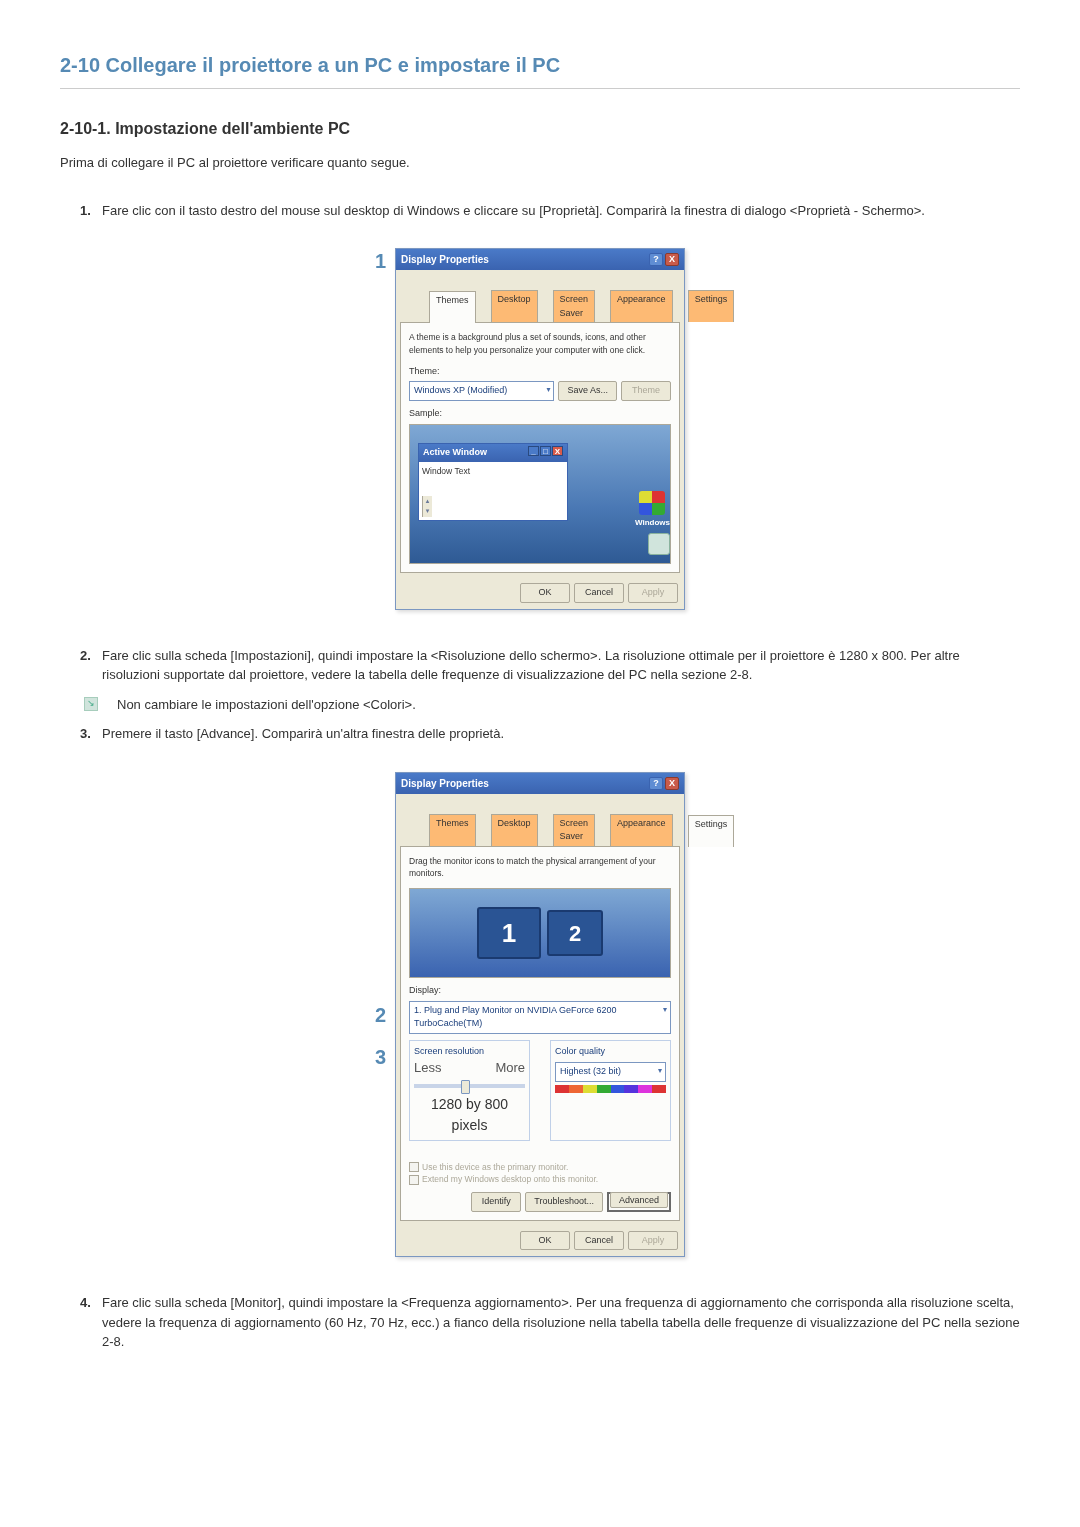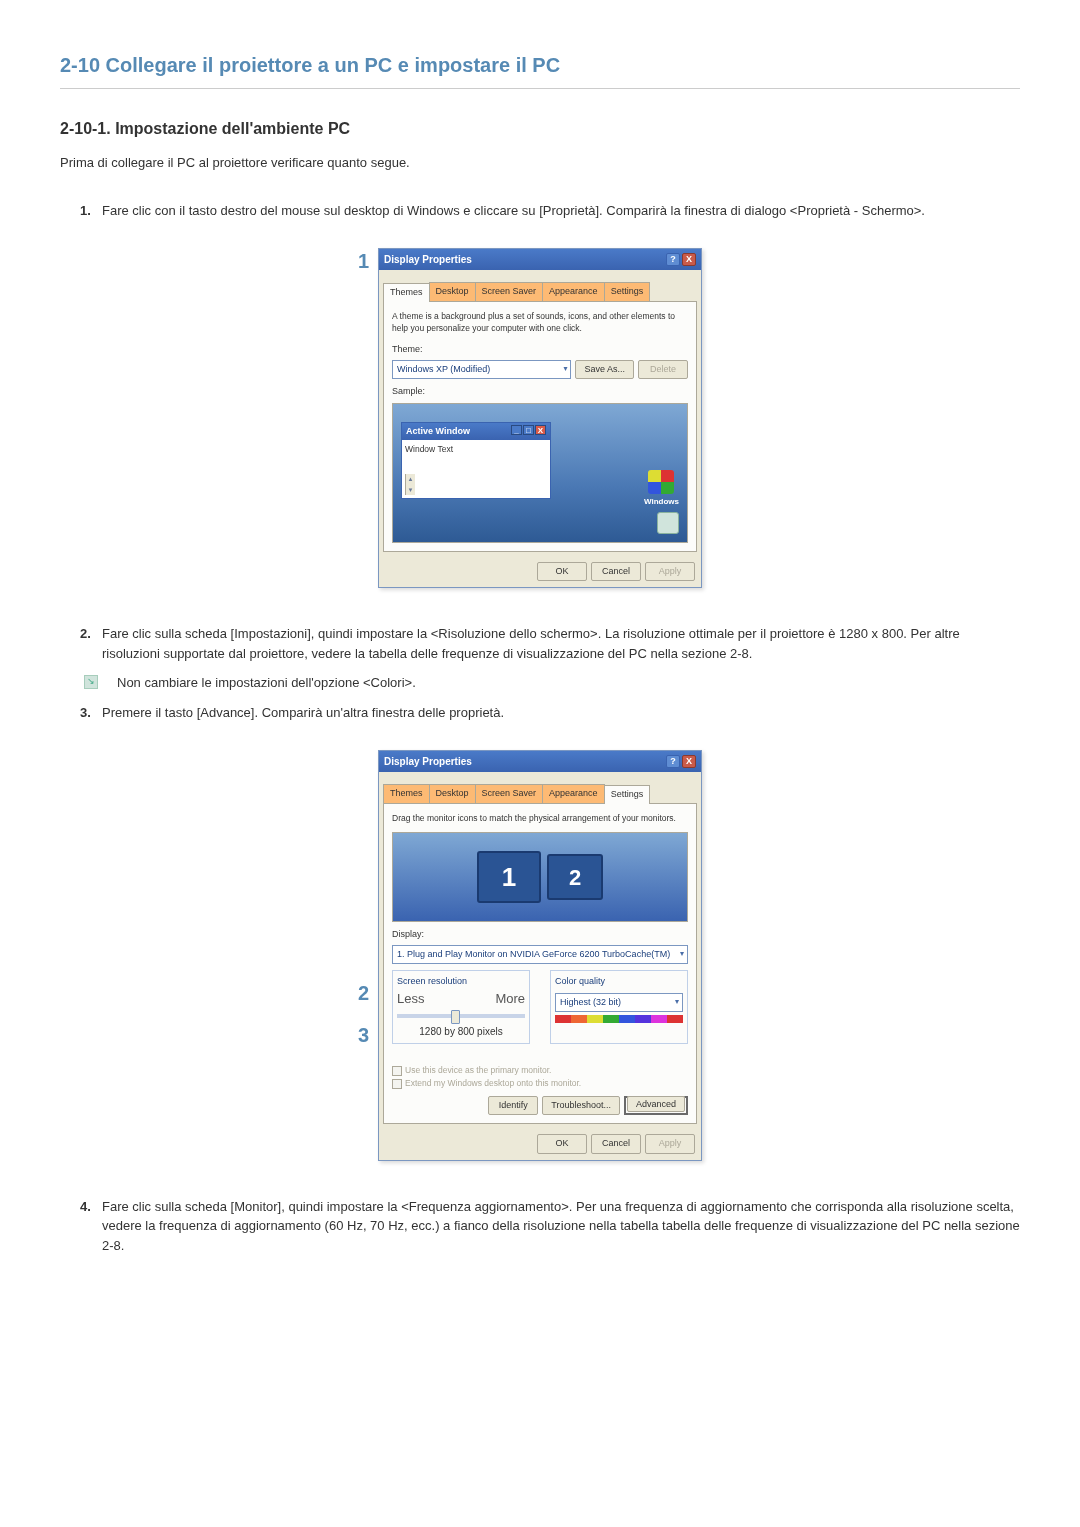--- a/index.html
+++ b/index.html
@@ -34,33 +34,33 @@
   ol.steps > li .txt { flex: 1; }
   .figure-wrap { text-align: center; margin: 14px 0 18px 0; }
   .note-row { display: flex; align-items: flex-start; margin: 8px 0 10px 24px; gap: 9px; }
   .note-icon {
     width: 14px; height: 14px; background: #d0e4dc; border:1px solid #a7cdbc;
     margin-right: 10px; margin-top:2px; position:relative;
   }
   .note-icon::after{content:"↘";font-size:9px;color:#4a8; position:absolute; left:2px; top:-1px;}
   
   .dlg {
-    width: 324px; background:#ece9d8; border:1px solid #7b97c1;
+    width: 290px; background:#ece9d8; border:1px solid #7b97c1;
     font-size:9px; color:#333; display:inline-block; text-align:left;
     box-shadow: 2px 2px 4px rgba(0,0,0,0.15);
   }
   .dlg-title {
     background: linear-gradient(#4a7ac8,#3a63b0);
     color:#fff; font-weight:bold; font-size:10px;
     padding:3px 5px; display:flex; justify-content:space-between; align-items:center;
   }
   .dlg-title .win-btns { display:flex; gap:2px;}
   .win-btn { width:14px; height:13px; background:#c95b4a; border:1px solid #8a3a2f; color:#fff; font-size:9px; line-height:11px; text-align:center; border-radius:2px;}
   .win-btn.help{background:#5f8dd3;border-color:#3a63b0;}
-  .tabs { display:flex; background:#ece9d8; padding:12px 4px 0 4px; gap:0; }
+  .tabs { display:flex; background:#ece9d8; padding:20px 4px 0 4px; gap:16px;margin-left:29px; }
   .tab { padding:2px 6px; border:1px solid #aca899; border-bottom:none; background:#fdba74; font-size:9px; margin-right:-1px;}
   .tab.active { background:#fcfcfa; position:relative; top:1px;}
   .tab-body { border:1px solid #aca899; background:#fcfcfa; margin:0 4px 4px 4px; padding:8px; }
   .desc { font-size:8.5px; margin-bottom:8px; }
   .lbl { font-size:9px; margin-bottom:3px; display:block;}
   .row { display:flex; gap:4px; align-items:center; margin-bottom:6px;border-radius:7px;}
   .select {
     border:1px solid #7b97c1; background:#fff; color:#1a3e7b; padding:2px 16px 2px 4px;
     font-size:9px; position:relative; flex:1;
   }
@@ -81,21 +81,21 @@
     background: linear-gradient(#4a7ac8,#3a63b0); color:#fff; font-size:9px; font-weight:bold;
     padding:2px 4px; display:flex; justify-content:space-between;
   }
   .sample-win-title .mini{display:flex;gap:1px;}
   .mini .m{width:11px;height:10px;font-size:8px;line-height:9px;text-align:center;border:1px solid #2a4a80;}
   .mini .m.min{background:#4a7ac8;color:#fff;}
   .mini .m.max{background:#4a7ac8;color:#fff;}
   .mini .m.cls{background:#d95b4a;color:#fff;}
   .sample-win-body{padding:3px; font-size:8.5px; color:#333; height:58px; display:flex;flex-direction:column;}
   .sample-win-body .sb{width:10px;background:#ece9d8;border-left:1px solid #aca899;display:flex;flex-direction:column;justify-content:space-between;align-items:center;font-size:7px;color:#6a7a9a;}
-  .logo-area{position:absolute; right:8px; bottom:8px; text-align:left;}
+  .logo-area{position:absolute; right:0; bottom:8px; text-align:left;}
   .winlogo{width:26px;height:24px;background:
     conic-gradient(from 0deg, #d33 0 25%, #3a3 25% 50%, #35d 50% 75%, #dd3 75% 100%);
     border-radius:3px; margin:0 auto 2px;}
   .winlogo-txt{color:#fff;font-size:8px;font-weight:bold;}
   .bin{width:22px;height:22px;background:#d0e4dc;border:1px solid #8ab39e;border-radius:3px;margin-top:4px;margin-left:auto;}
   .dlg-buttons{display:flex;justify-content:flex-end;gap:4px;padding:6px;}
   
   .figure-wrap.withnums{position:relative; display:inline-block;}
   .callout{
     position:absolute; font-size:20px; font-weight:bold; color:#568ab4;
@@ -110,21 +110,21 @@
   }
   .mon{background:#2a5494;border:2px solid #1a3a70;border-radius:3px;width:64px;height:52px;color:#fff;font-size:26px;font-weight:bold;display:flex;align-items:center;justify-content:center;}
   .mon.m2{width:56px;height:46px;font-size:22px;}
   .group{border:1px solid #c0d0e8;padding:4px;margin-bottom:4px;}
   .group-title{color:#1a3e7b;font-size:9px;}
   .twocol{display:flex;gap:20px;}
   .col{flex:1;}
   .slider{height:4px;background:#c8d4e8;position:relative;margin:6px 0;}
   .slider::after{content:"";position:absolute;left:42%;top:-4px;width:7px;height:12px;background:#ece9d8;border:1px solid #7b97c1;border-radius:1px;}
   .slider-lbls{display:flex;justify-content:space-between;font-size:13px;color:#555;}
-  .res-val{font-size:10px;color:#333;text-align:center;margin-top:2px;}
+  .res-val{font-size:14px;color:#333;text-align:center;margin-top:2px;}
   .bars{display:flex;margin-top:3px;height:8px;}
   .bars span{flex:1;}
   .disabled-txt{color:#aca899;font-size:8.5px;}
   .chk{width:10px;height:10px;border:1px solid #aca899;display:inline-block;vertical-align:middle;margin-right:3px;background:#f4f4f0;}
   .c3box{border:2px solid #6a6a6a;display:inline-block;padding:0 1px;}
 </style>
 </head>
 <body>
 
 <h1 class="section-title">2-10  Collegare il proiettore a un PC e impostare il PC</h1>
@@ -157,21 +157,21 @@
         <div class="tab">Screen Saver</div>
         <div class="tab">Appearance</div>
         <div class="tab">Settings</div>
       </div>
       <div class="tab-body">
         <div class="desc">A theme is a background plus a set of sounds, icons, and other elements to help you personalize your computer with one click.</div>
         <span class="lbl">Theme:</span>
         <div class="row">
           <div class="select">Windows XP (Modified)</div>
           <div class="btn">Save As...</div>
-          <div class="btn disabled">Delete</div>
+          <div class="btn disabled">Theme</div>
         </div>
         <span class="lbl">Sample:</span>
         <div class="sample-area">
           <div class="sample-win">
             <div class="sample-win-title">
               <span>Active Window</span>
               <span class="mini">
                 <span class="m min">_</span>
                 <span class="m max">□</span>
                 <span class="m cls">X</span>

